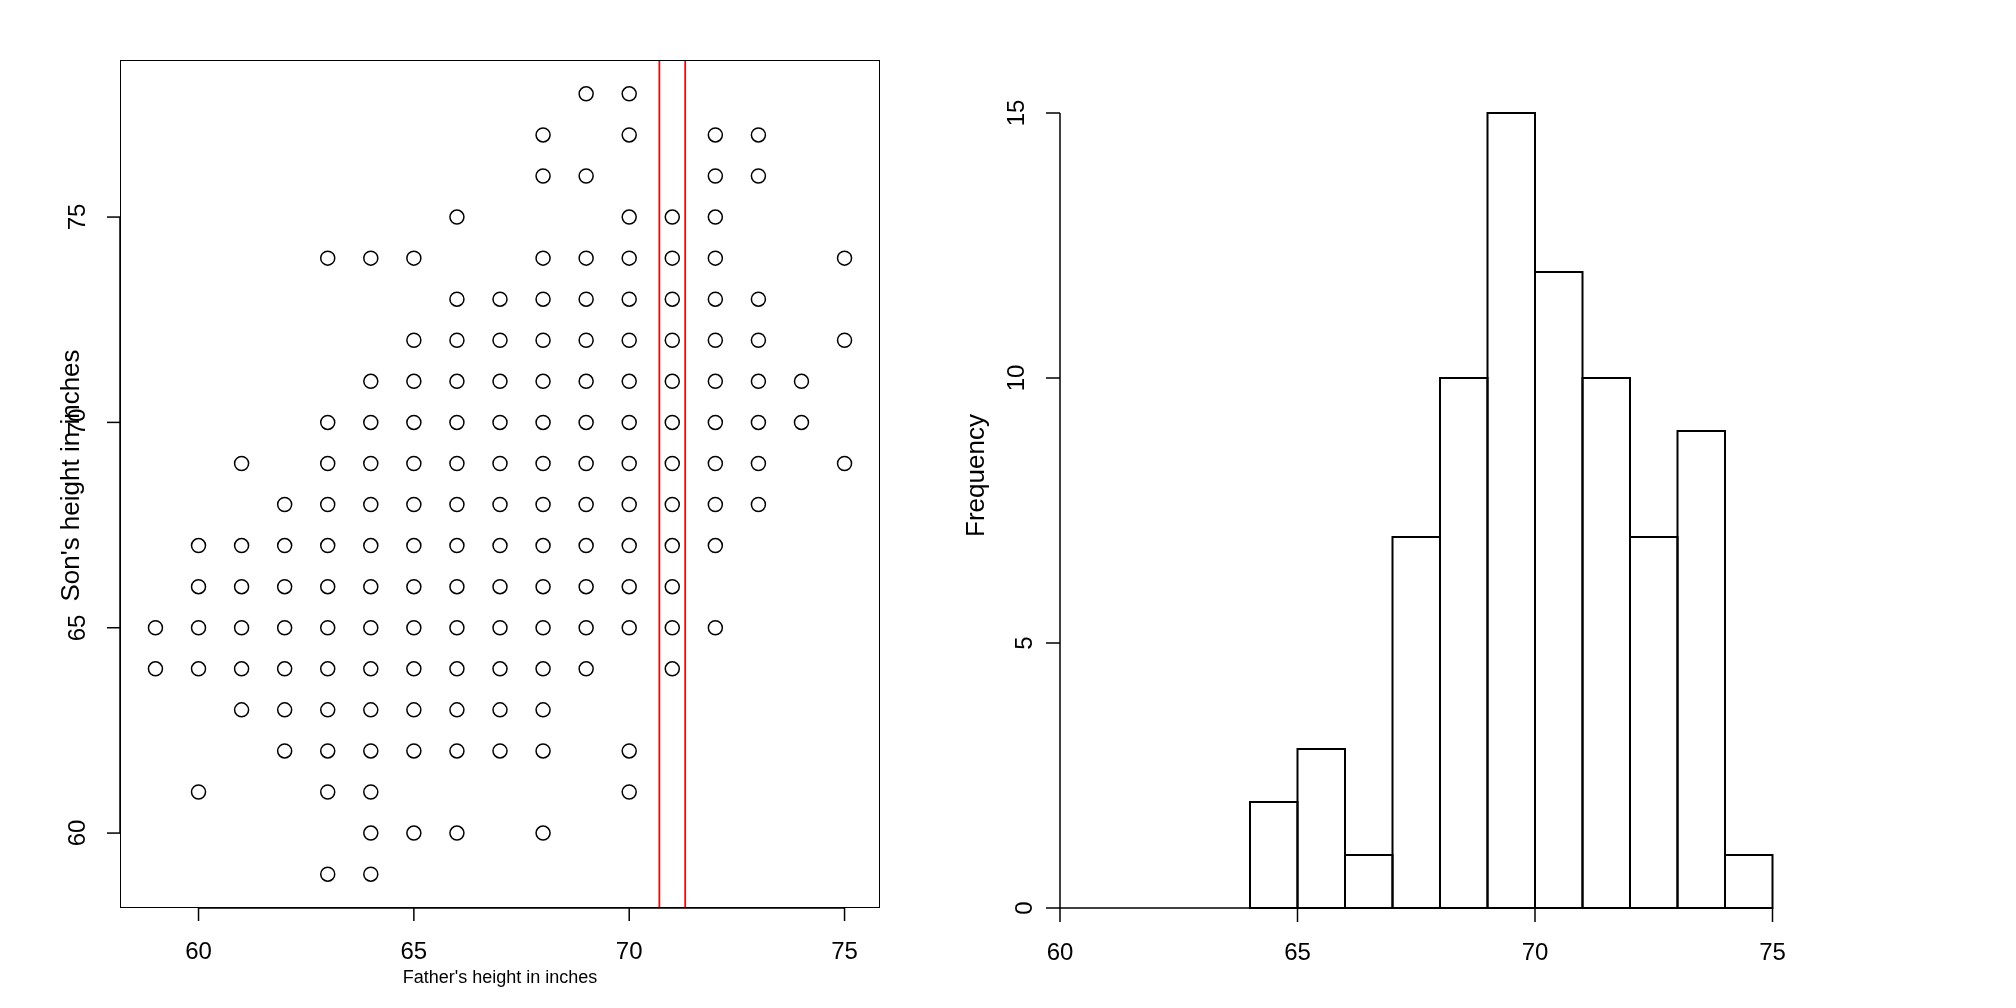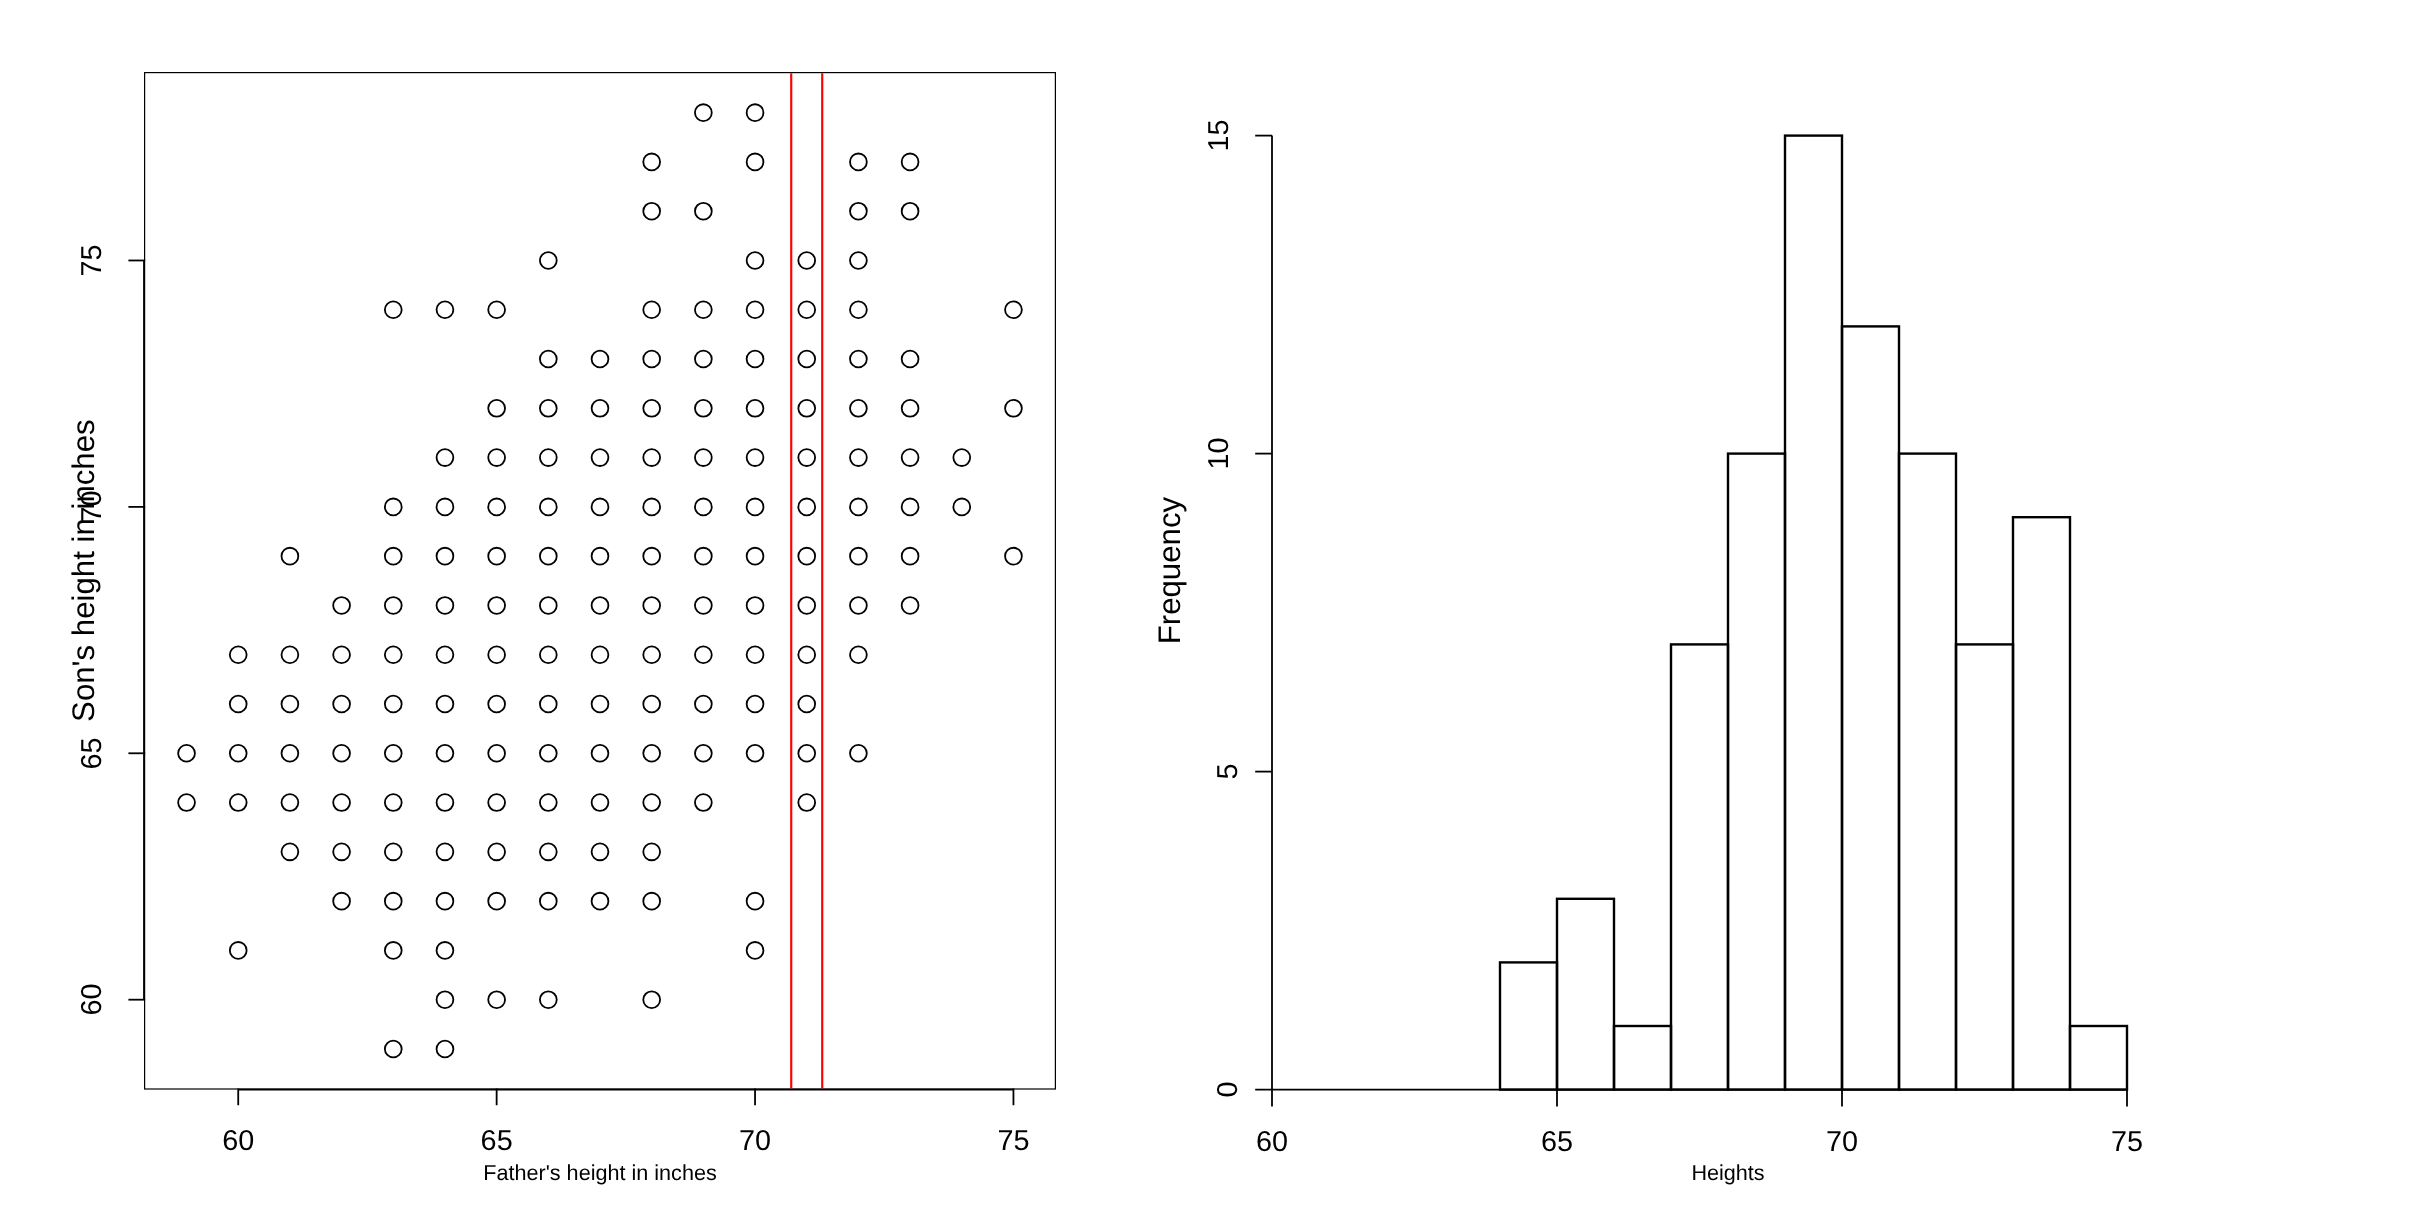--- a/index.html
+++ b/index.html
@@ -237,16 +237,15 @@
       </svg>
 <div class="tick-label-x" style="left: 0px;">60</div>
       <div class="tick-label-x" style="left: 237.5px;">65</div>
       <div class="tick-label-x" style="left: 475px;">70</div>
       <div class="tick-label-x" style="left: 712.5px;">75</div>
       <div class="tick-label-y" style="top: 848px;">0</div>
       <div class="tick-label-y" style="top: 583px;">5</div>
       <div class="tick-label-y" style="top: 318px;">10</div>
       <div class="tick-label-y" style="top: 53px;">15</div>
     </div>
-<div class="xlabel" style="left:1060px;width:760px">Heights</div>
 <div class="ylabel" style="left:875px;top:460px;width:200px;text-align:center">Frequency</div>
 
 </div>
 
 </body></html>

